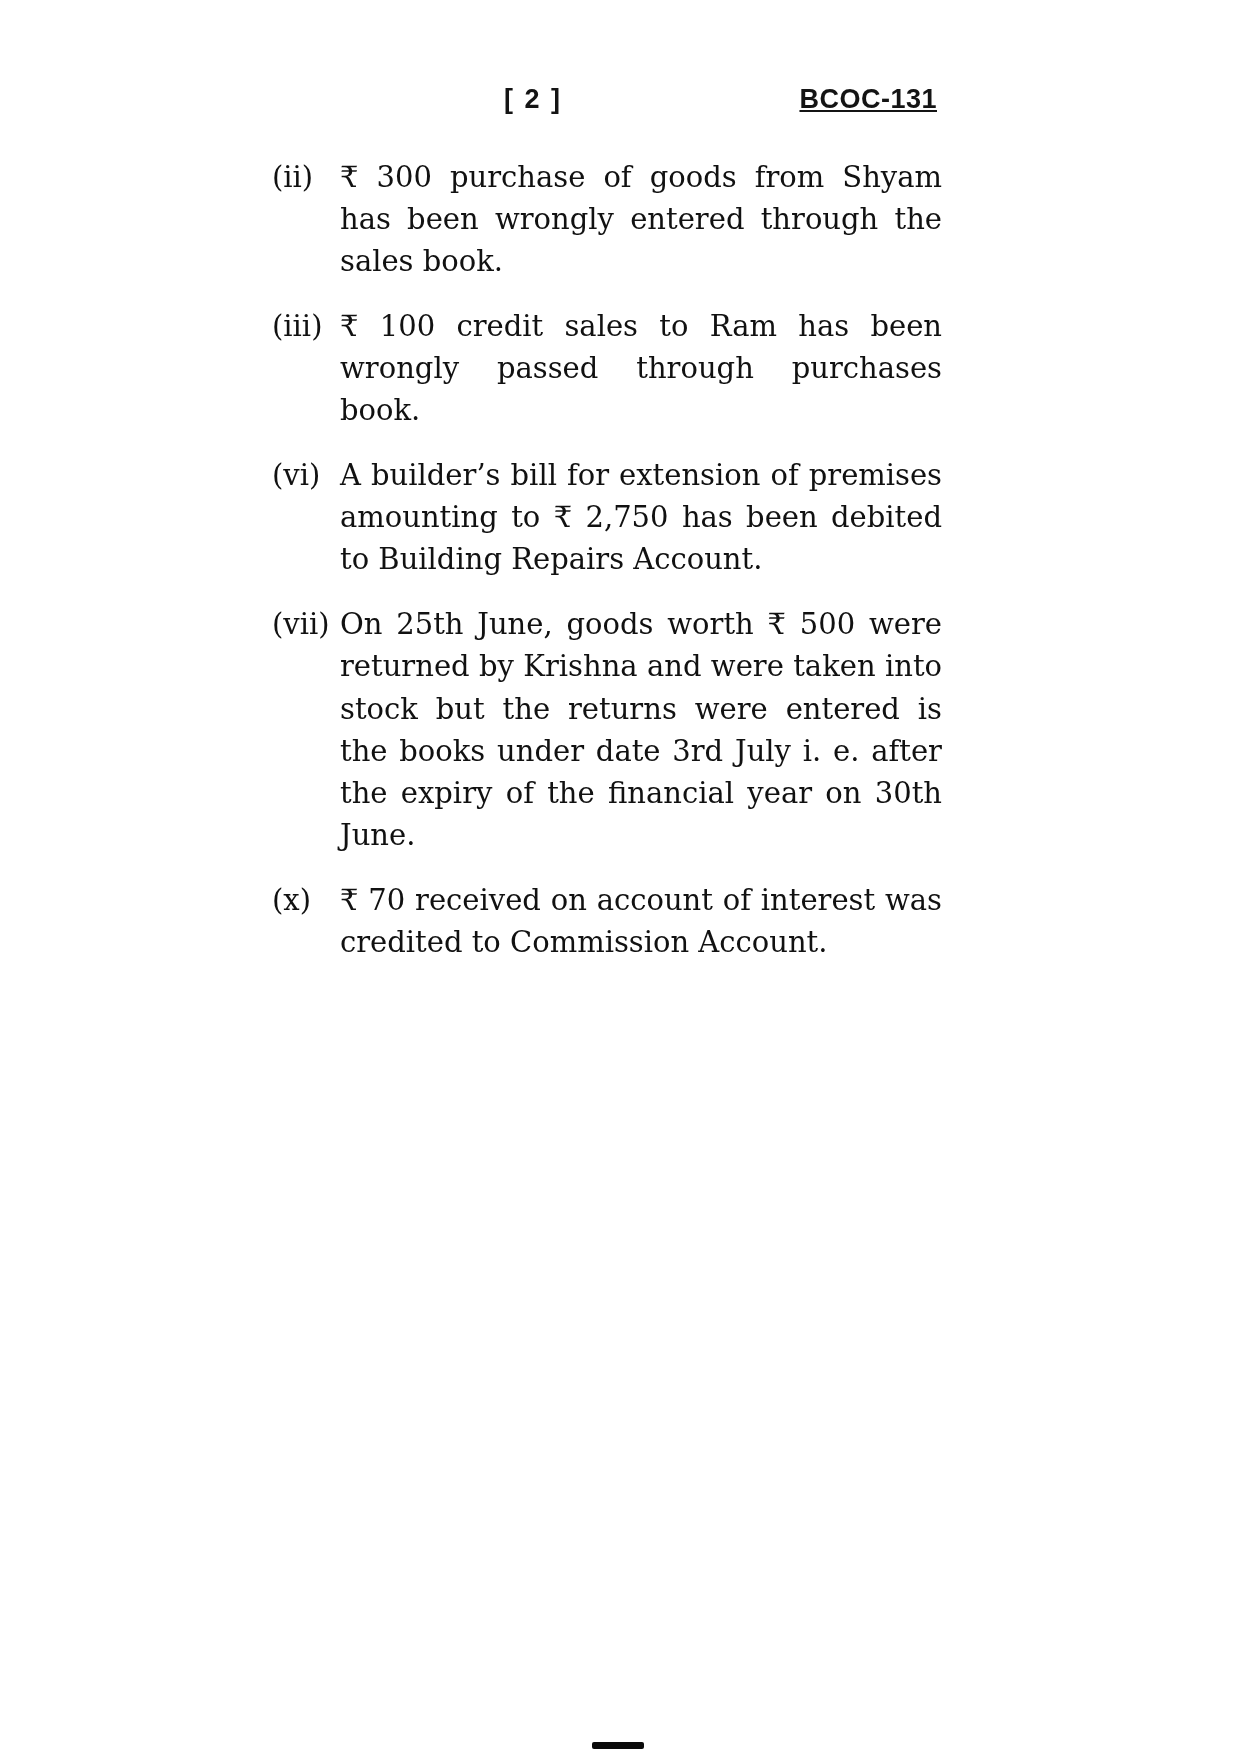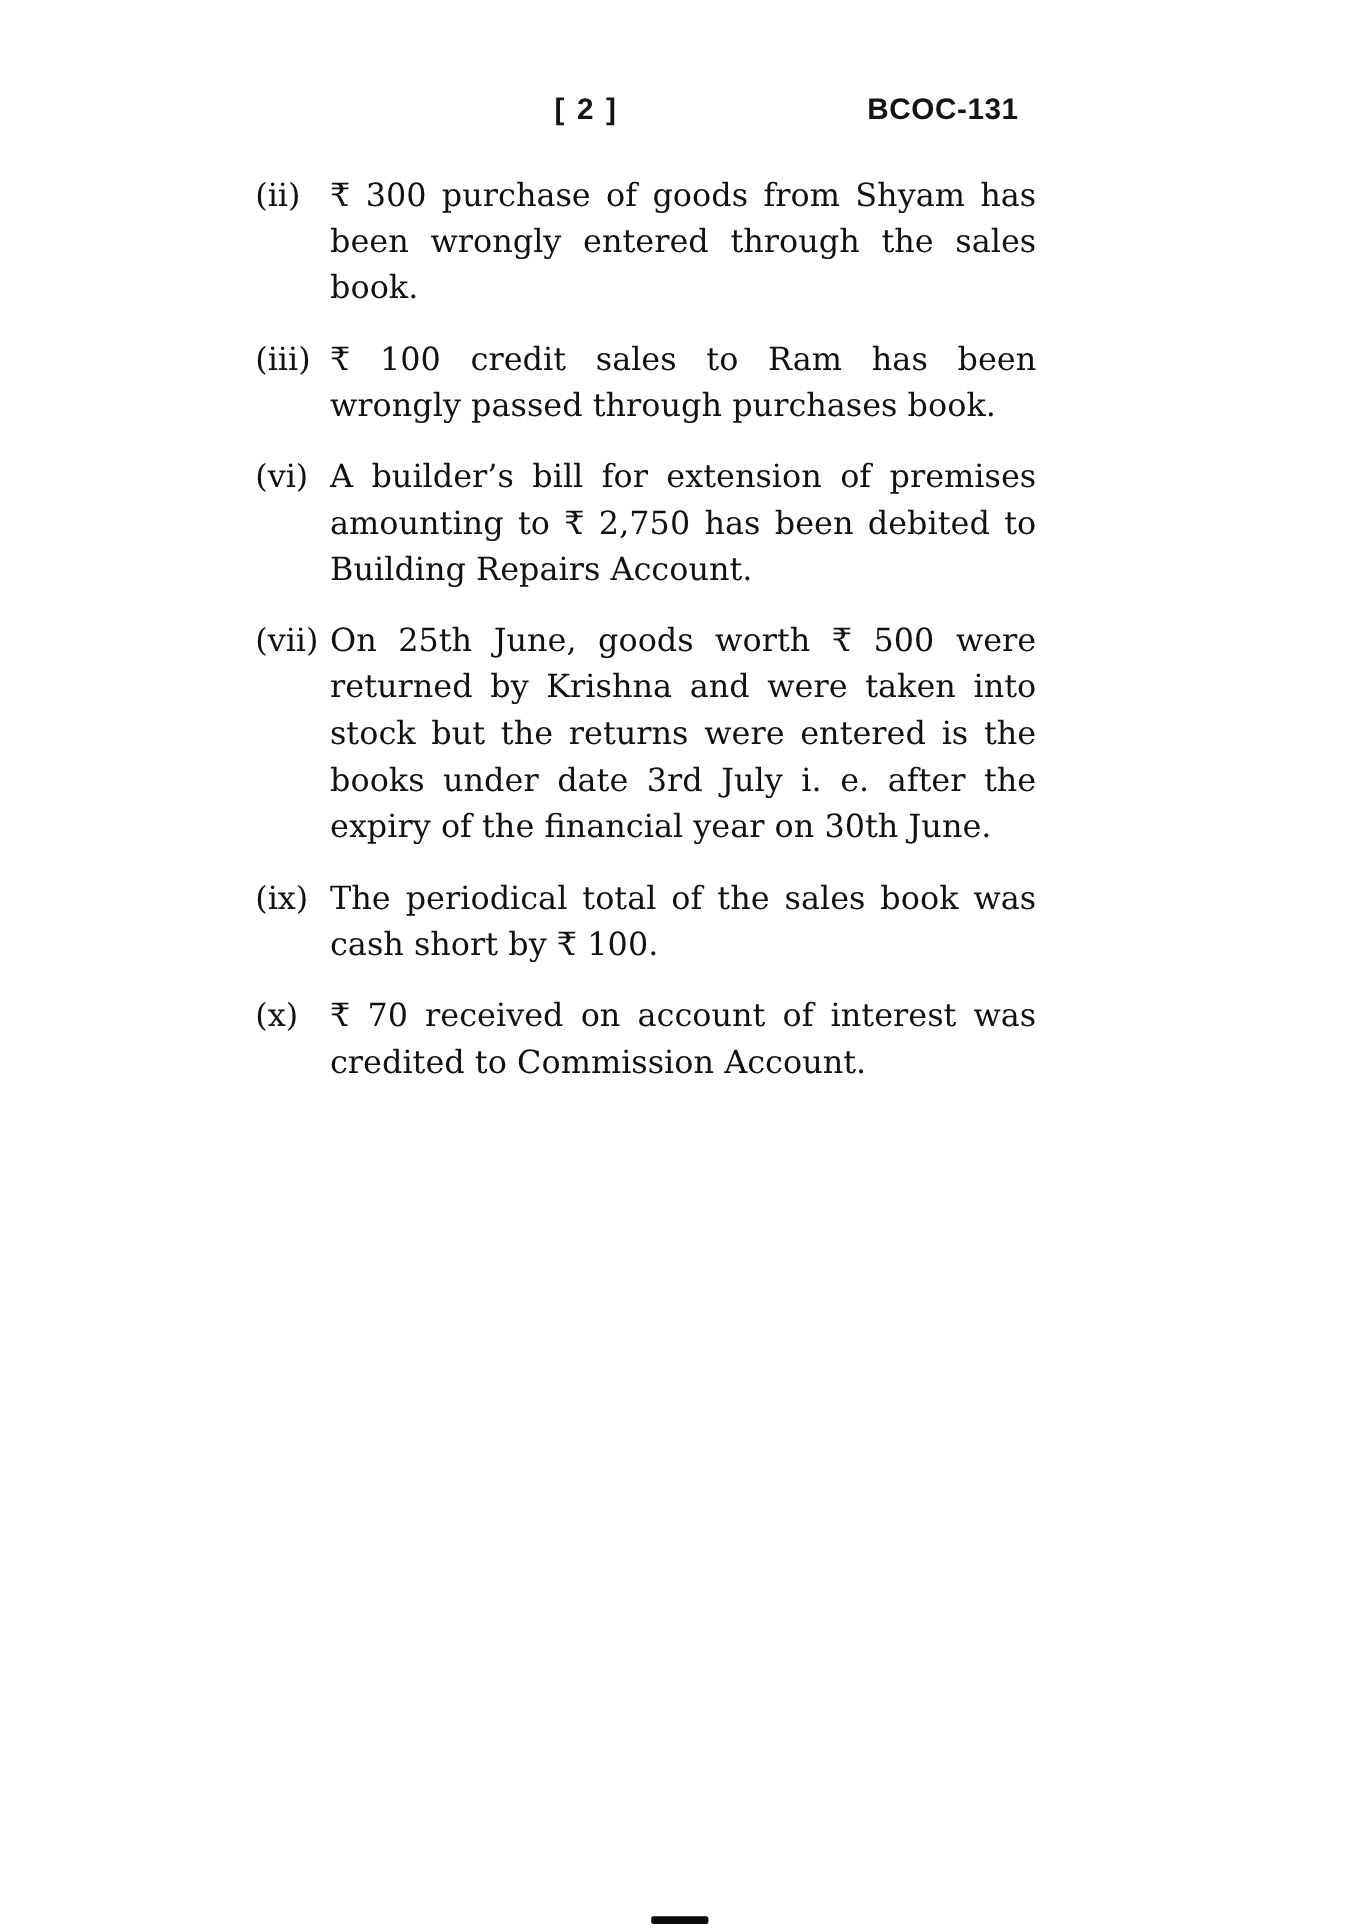--- a/index.html
+++ b/index.html
@@ -32,27 +32,29 @@
     color: #141414;
   }
   .page-number {
     position: absolute;
     left: 272px;
     top: 0;
     letter-spacing: 2px;
   }
   .course-code {
     position: absolute;
-    right: 16px;
+    right: 5px;
     top: 0;
     letter-spacing: 0.5px;
+    text-decoration: underline;
   }
   .list {
     font-size: 29px;
     line-height: 1.45;
+    margin-left: 40px;
   }
   .item {
     padding-left: 68px;
     text-indent: -68px;
     text-align: justify;
     margin-bottom: 23px;
   }
   .item .label {
     display: inline-block;
     min-width: 68px;
@@ -98,23 +100,20 @@
 
       <div class="item">
         <span class="label">(vi)</span><span class="text">A builder’s bill for extension of premises amounting to ₹ 2,750 has been debited to Building Repairs Account.</span>
       </div>
 
       <div class="item">
         <span class="label">(vii)</span><span class="text">On 25th June, goods worth ₹ 500 were returned by Krishna and were taken into stock but the returns were entered is the books under date 3rd July i. e. after the expiry of the financial year on 30th June.</span>
       </div>
 
 
-      <div class="item">
-        <span class="label">(ix)</span><span class="text">The periodical total of the sales book was cash short by ₹ 100.</span>
-      </div>
 
       <div class="item">
         <span class="label">(x)</span><span class="text">₹ 70 received on account of interest was credited  to Commission Account.</span>
       </div>
 
     </div>
   </div>
 
   <div class="bottom-mark"></div>
 

